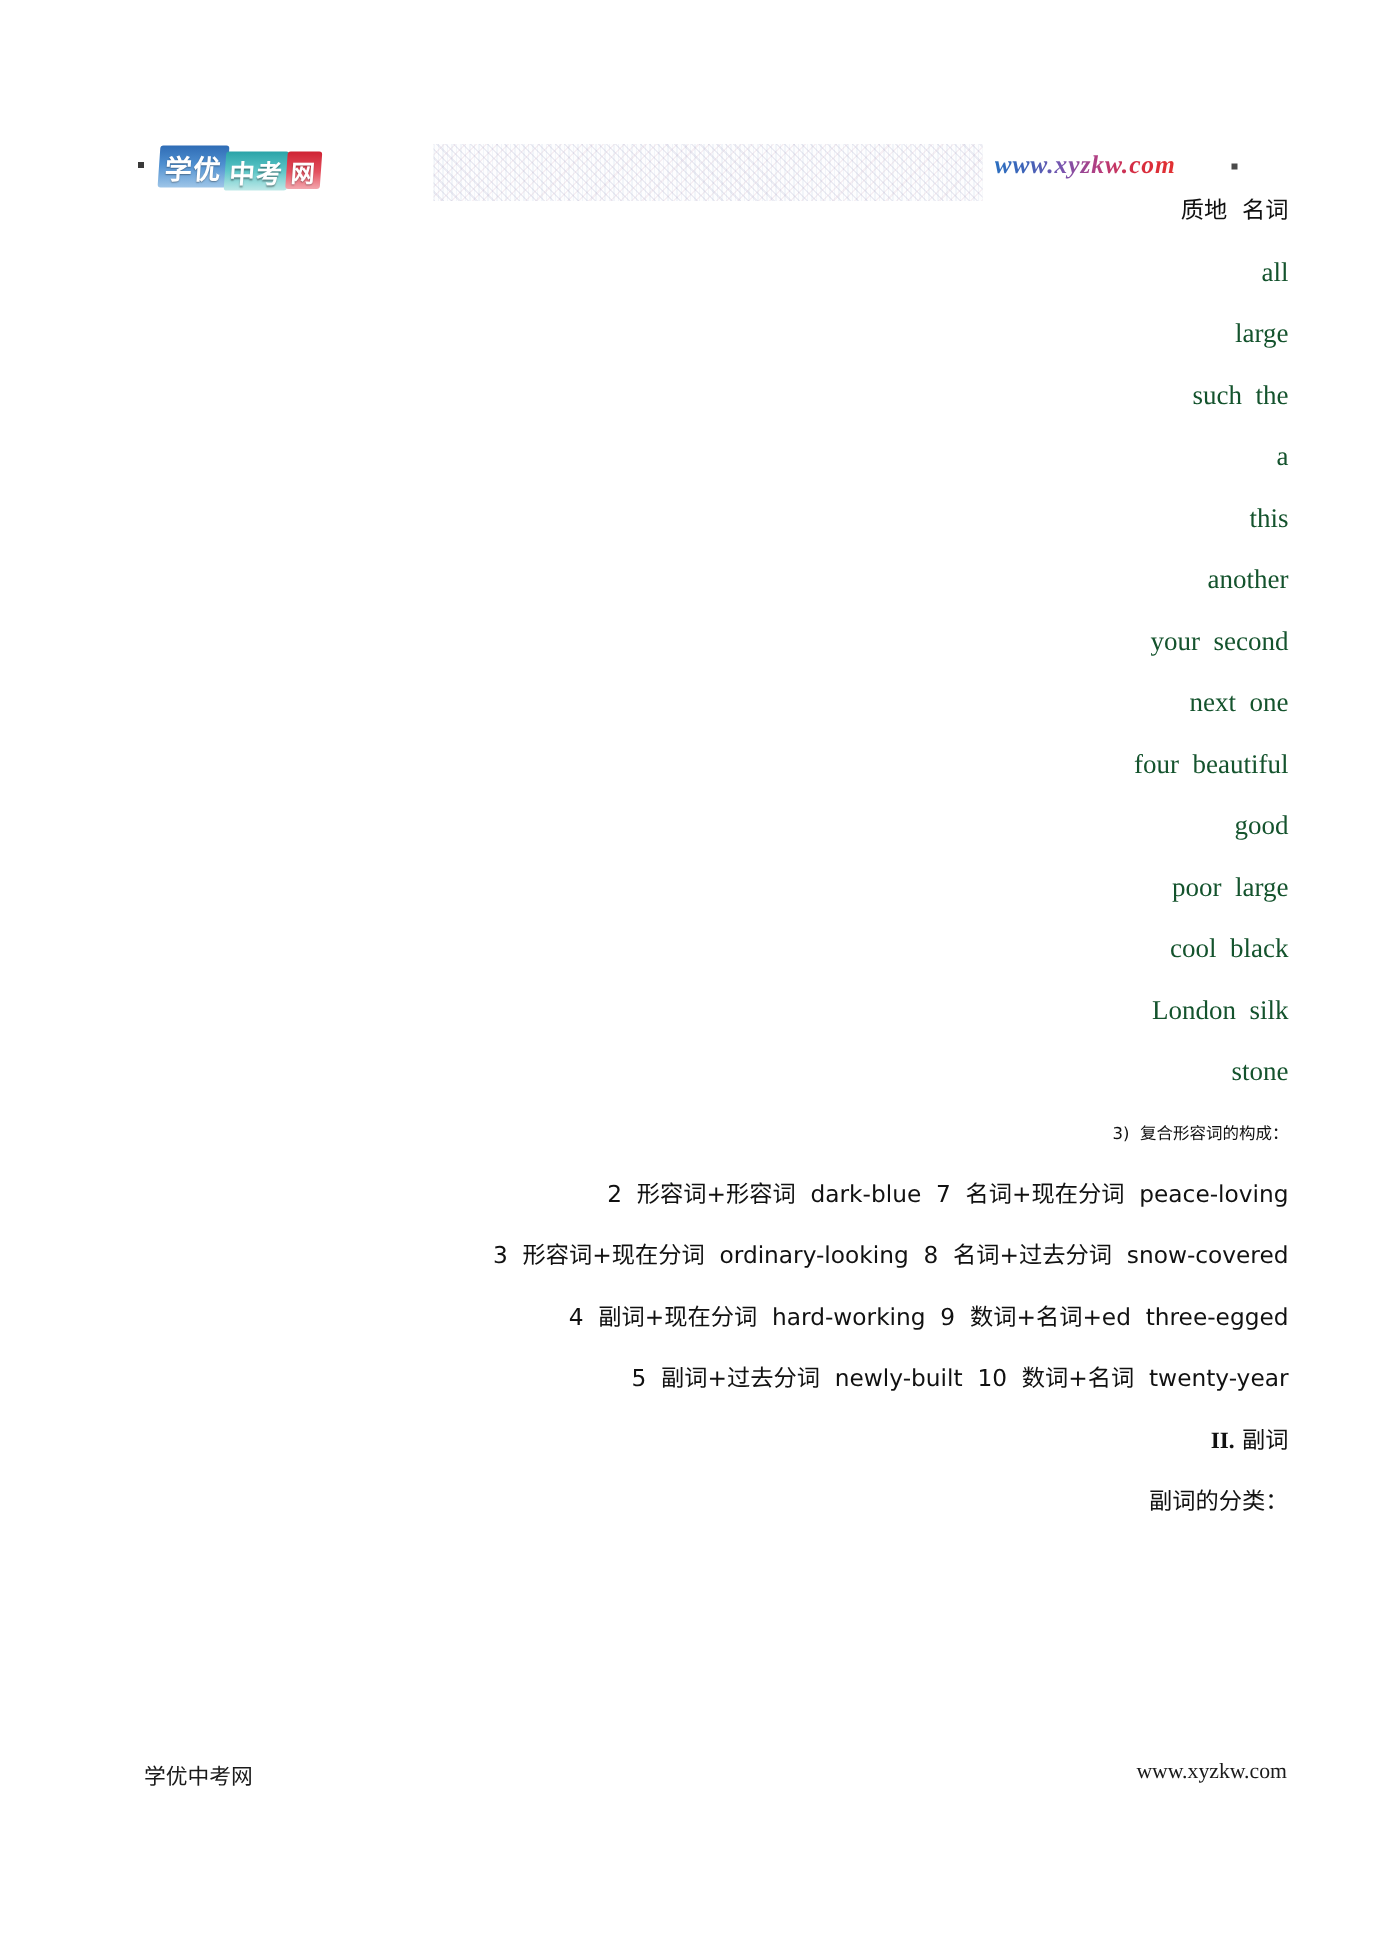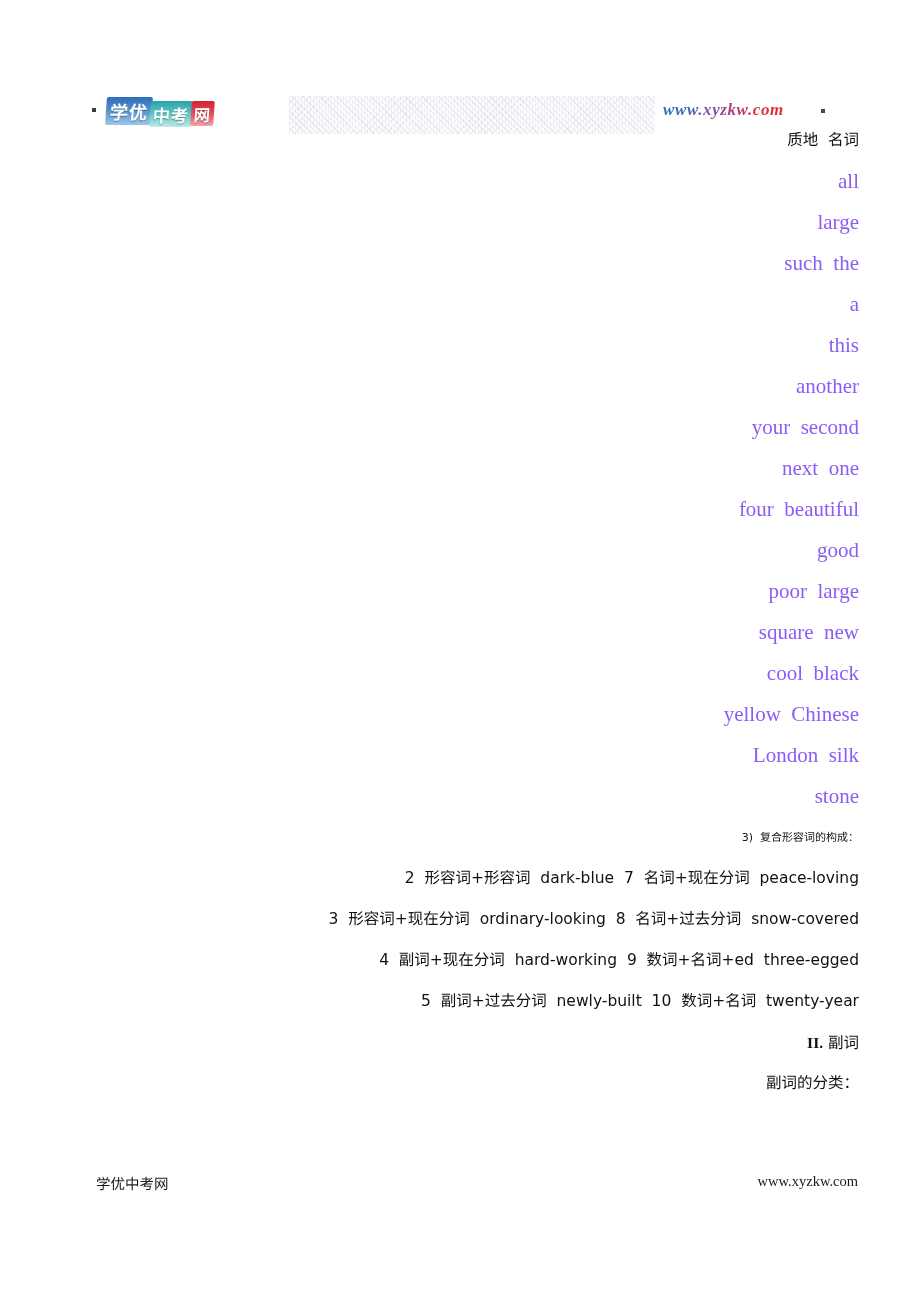--- a/index.html
+++ b/index.html
@@ -140,25 +140,25 @@
 
   
   .content {
     position: absolute;
     left: 99px;
     top: 120px;
     width: 760px;
     text-align: right;
   }
   .line {
-    font-size: 21px;
-    line-height: 41px;
-    height: 41px;
-    white-space: pre;
-    color: #8b5cf6;
+    font-size: 18px;
+    line-height: 41px;
+    height: 41px;
+    white-space: pre;
+    color: #14532d;
     font-family: "Liberation Serif", "DejaVu Serif", serif;
   }
   .line-cjk {
     font-size: 15.5px;
     line-height: 41px;
     height: 41px;
     white-space: pre;
     color: #111111;
     font-family: "DejaVu Sans", "Liberation Sans", sans-serif;
   }
@@ -248,23 +248,21 @@
     <div class="line">large</div>
     <div class="line">such  the</div>
     <div class="line">a</div>
     <div class="line">this</div>
     <div class="line">another</div>
     <div class="line">your  second</div>
     <div class="line">next  one</div>
     <div class="line">four  beautiful</div>
     <div class="line">good</div>
     <div class="line">poor  large</div>
-    <div class="line">square  new</div>
     <div class="line">cool  black</div>
-    <div class="line">yellow  Chinese</div>
     <div class="line">London  silk</div>
     <div class="line">stone</div>
 
     <div class="section-head">3)  复合形容词的构成：</div>
 
     <div class="rule-line">2  形容词+形容词  dark-blue  7  名词+现在分词  peace-loving</div>
     <div class="rule-line">3  形容词+现在分词  ordinary-looking  8  名词+过去分词  snow-covered</div>
     <div class="rule-line">4  副词+现在分词  hard-working  9  数词+名词+ed  three-egged</div>
     <div class="rule-line">5  副词+过去分词  newly-built  10  数词+名词  twenty-year</div>
 

